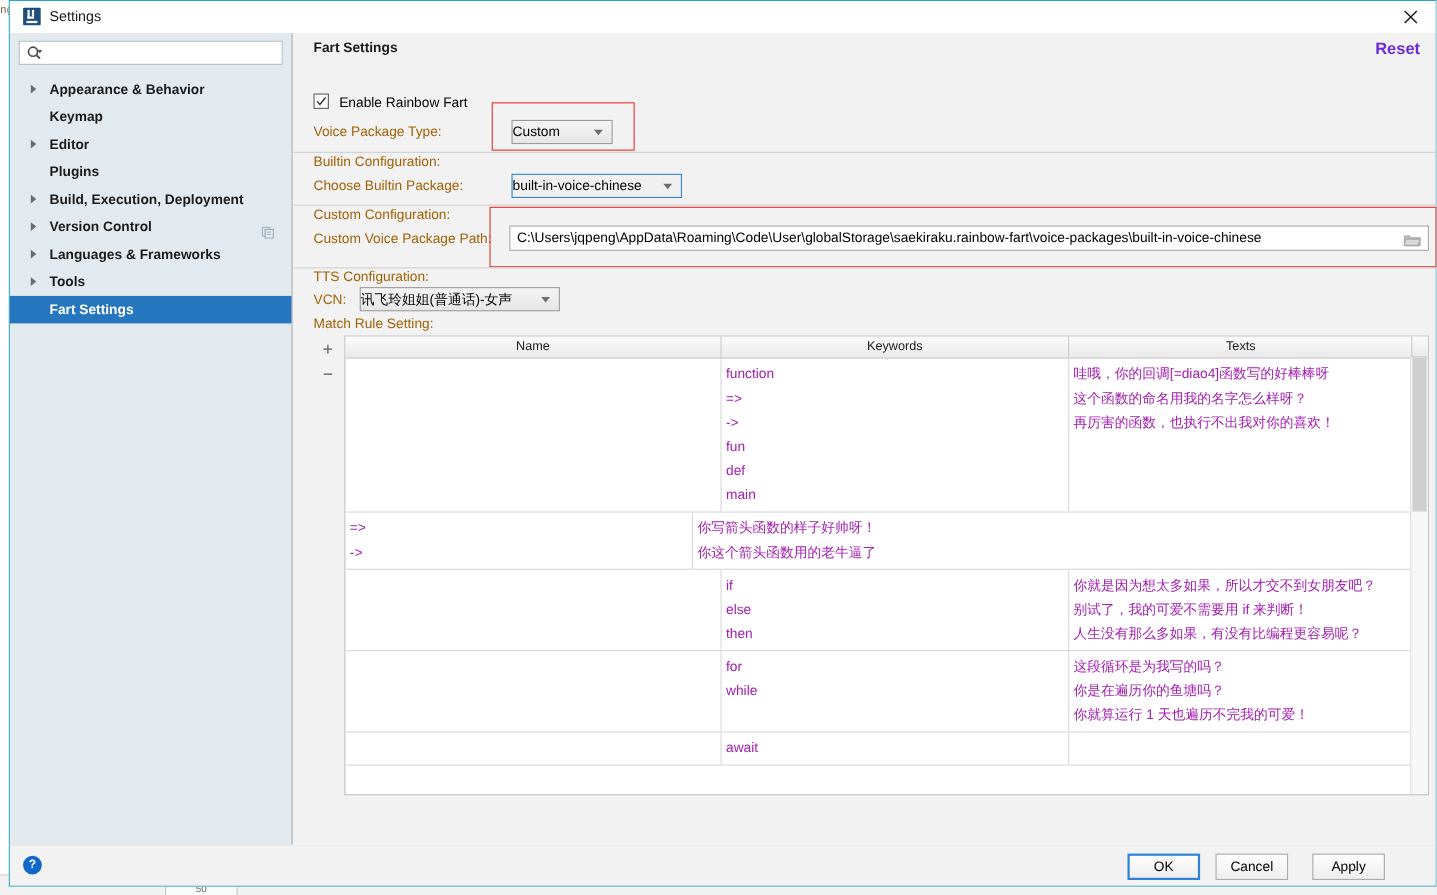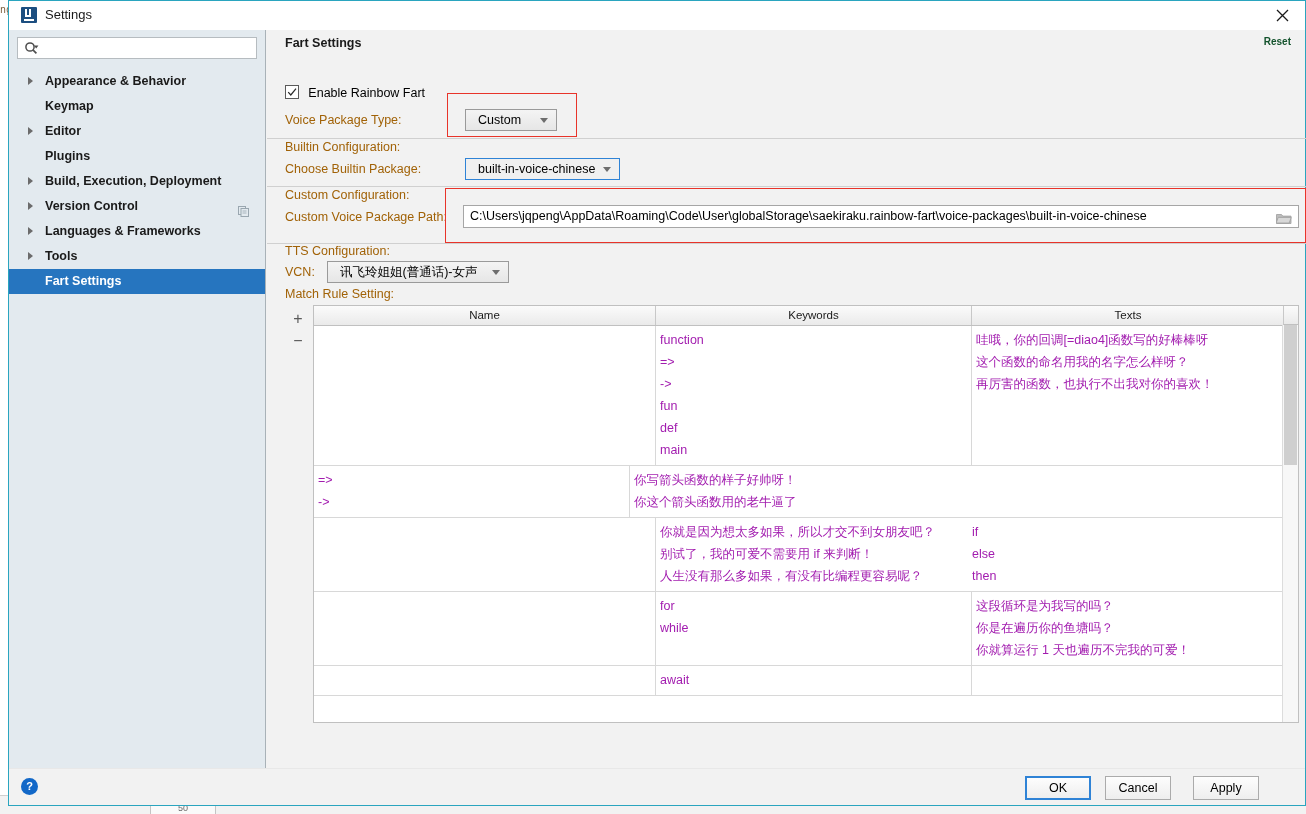--- a/index.html
+++ b/index.html
@@ -117,41 +117,41 @@
   }
   .content-head {
     position: relative; height: 27px;
   }
   .pane-title {
     position: absolute; left: 18px; top: 6px;
     font-size: 12.5px; font-weight: bold; color: #1a1a1a;
   }
   .reset-link {
     position: absolute; right: 14px; top: 6px;
-    font-size: 10px; font-weight: bold; color: #14532d; cursor: pointer; text-align: right;
+    font-size: 15px; font-weight: bold; color: #6d28d9; cursor: pointer; text-align: right;
   }
 
   
   .form { position: relative; }
   .row-label {
     position: absolute; font-size: 12.5px; color: #a16207; white-space: nowrap;
   }
   .checkbox-row { position: absolute; left: 18px; top: 28px; }
   .cb {
     display: inline-block; width: 12px; height: 12px; border: 1px solid #5a5a5a;
     background: #fff; vertical-align: -2px; position: relative; margin-right: 6px;
   }
   .cb svg { position: absolute; left: 1px; top: 1px; }
   .cb-label { font-size: 12.5px; }
 
   .combo {
     position: absolute; height: 22px; box-sizing: border-box;
     background: linear-gradient(#f4f4f4, #e6e6e6);
     border: 1px solid #9a9a9a;
-    font-size: 12.5px; line-height: 20px; padding-left: 12px;
+    font-size: 12.5px; line-height: 20px; padding-left: 0;
     cursor: pointer; white-space: nowrap;
   }
   .combo.blue { border: 1px solid #2f83d6; background: #f0f0f0; }
   .combo .arw {
     position: absolute; right: 8px; top: 8px;
     width: 0; height: 0;
     border-left: 4px solid transparent; border-right: 4px solid transparent;
     border-top: 5px solid #6d6d6d;
   }
 
@@ -422,29 +422,29 @@
             <div class="kw-line">-&gt;</div>
           </div>
           <div class="td c2">
             <div class="tx-line">你写箭头函数的样子好帅呀！</div>
             <div class="tx-line">你这个箭头函数用的老牛逼了</div>
           </div>
         </div>
 
         <div class="tr">
           <div class="td c0"><span></span></div>
+          <div class="td c1">
+            <div class="kw-line">if</div>
+            <div class="kw-line">else</div>
+            <div class="kw-line">then</div>
+          </div>
           <div class="td c2">
             <div class="tx-line">你就是因为想太多如果，所以才交不到女朋友吧？</div>
             <div class="tx-line"> 别试了，我的可爱不需要用 if 来判断！</div>
             <div class="tx-line"> 人生没有那么多如果，有没有比编程更容易呢？</div>
-          </div>
-          <div class="td c1">
-            <div class="kw-line">if</div>
-            <div class="kw-line">else</div>
-            <div class="kw-line">then</div>
           </div>
         </div>
 
         <div class="tr">
           <div class="td c0"><span></span></div>
           <div class="td c1">
             <div class="kw-line">for</div>
             <div class="kw-line">while</div>
           </div>
           <div class="td c2">

